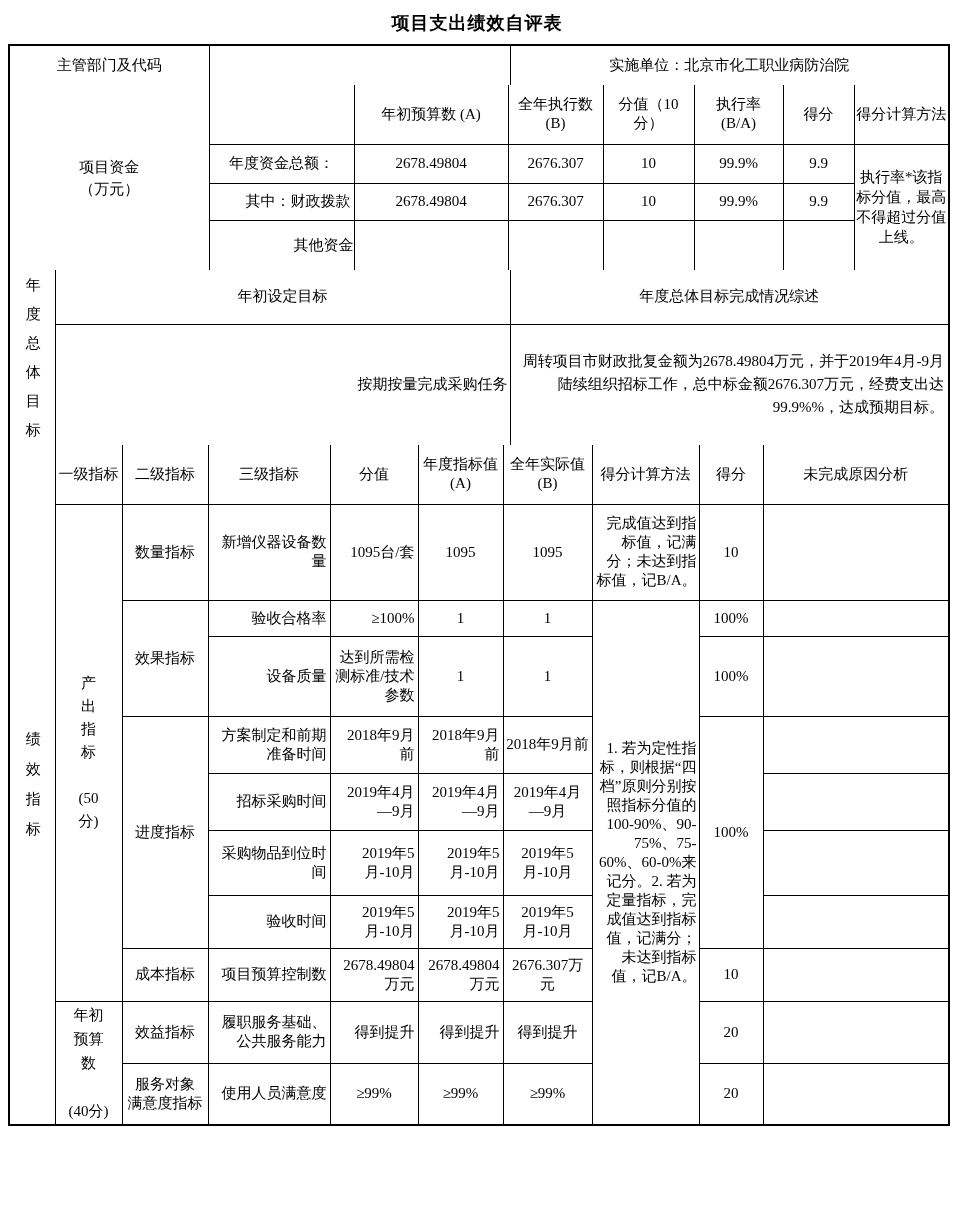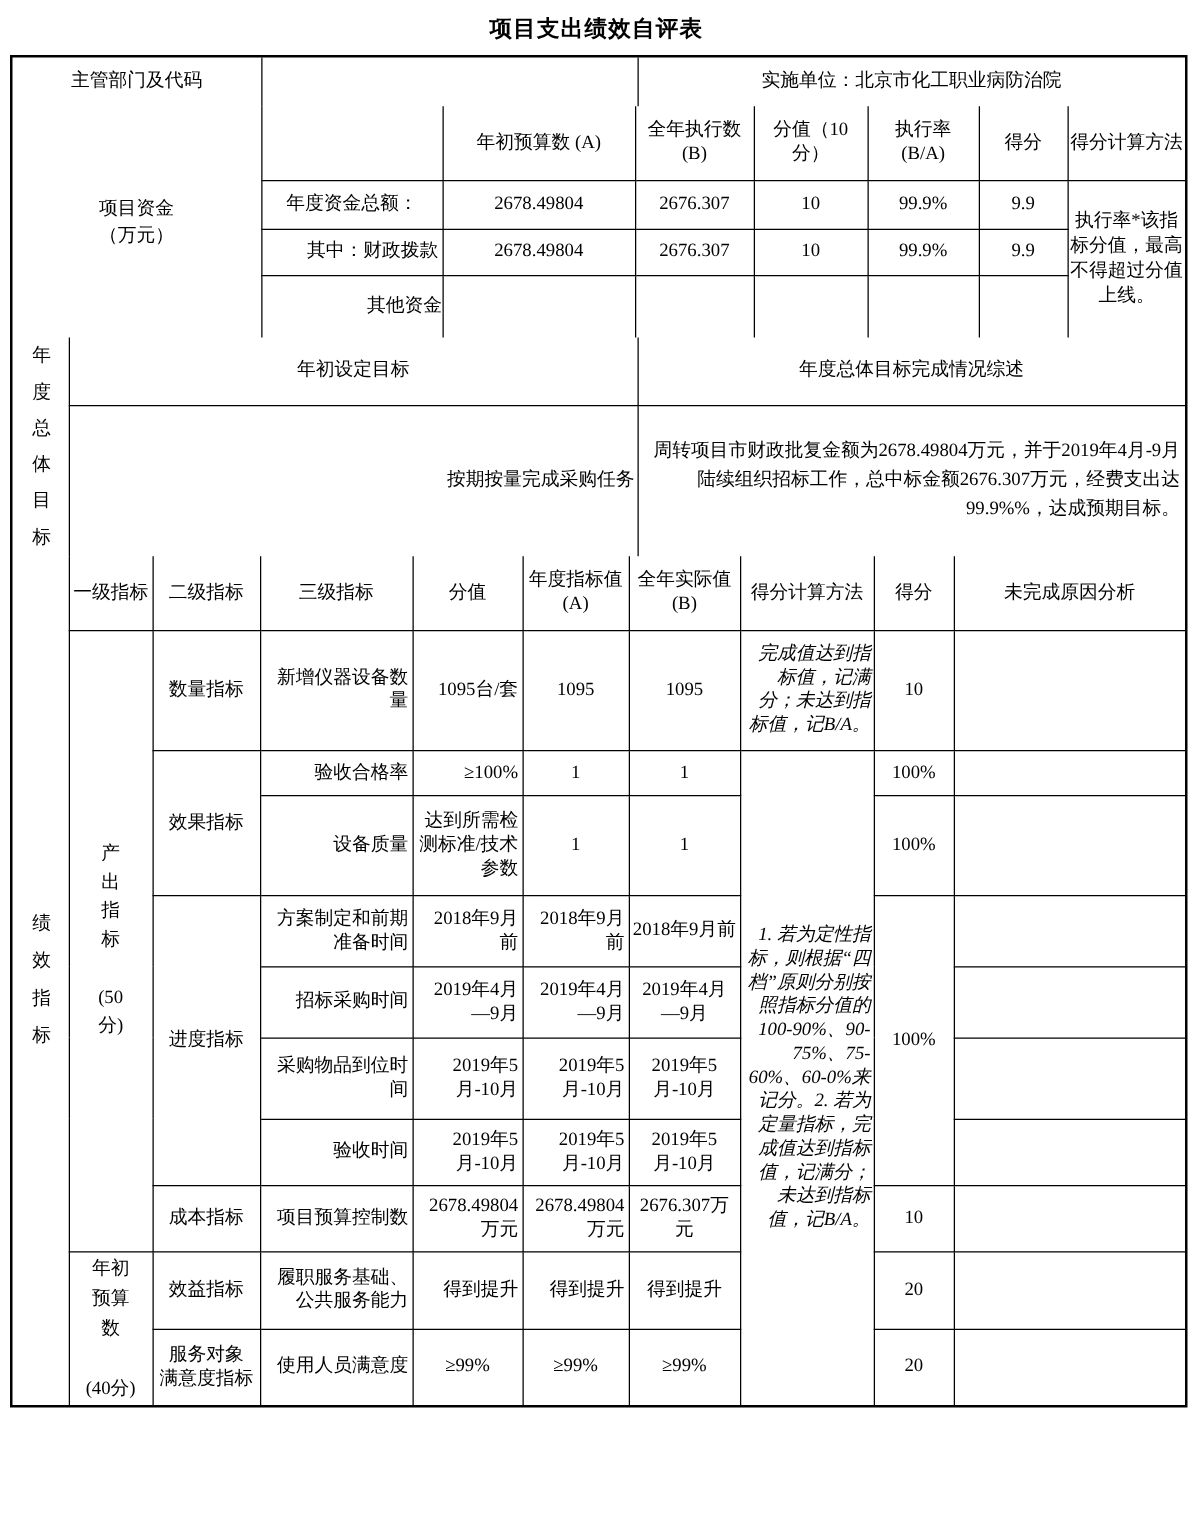--- a/index.html
+++ b/index.html
@@ -37,21 +37,21 @@
   
   .l1eff{line-height:24px;white-space:pre-line;text-align:center;padding:0 8px;}
   
   .fundlbl{width:68px;margin:0 auto;line-height:22px;text-align:center;}
   
   .indent{text-indent:84px;text-align:right;padding:1px 0;line-height:20px;}
   .l2sat{white-space:pre-line;padding:1px 1px;}
   .goalL{vertical-align:middle;padding:1px 2px;}
   .goalR{vertical-align:middle;padding:2px 4px;line-height:23px;}
   .methodC{padding:1px 1px;line-height:20px;}
-  .methodS{padding:1px 2px;line-height:19px;font-style:italic;}
+  .methodS{padding:1px 2px;line-height:19px;}
 </style>
 </head>
 <body>
 
 <div class="doc-title">项目支出绩效自评表</div>
 
 <div class="tbl-wrap">
 
   <table>
     <colgroup>

